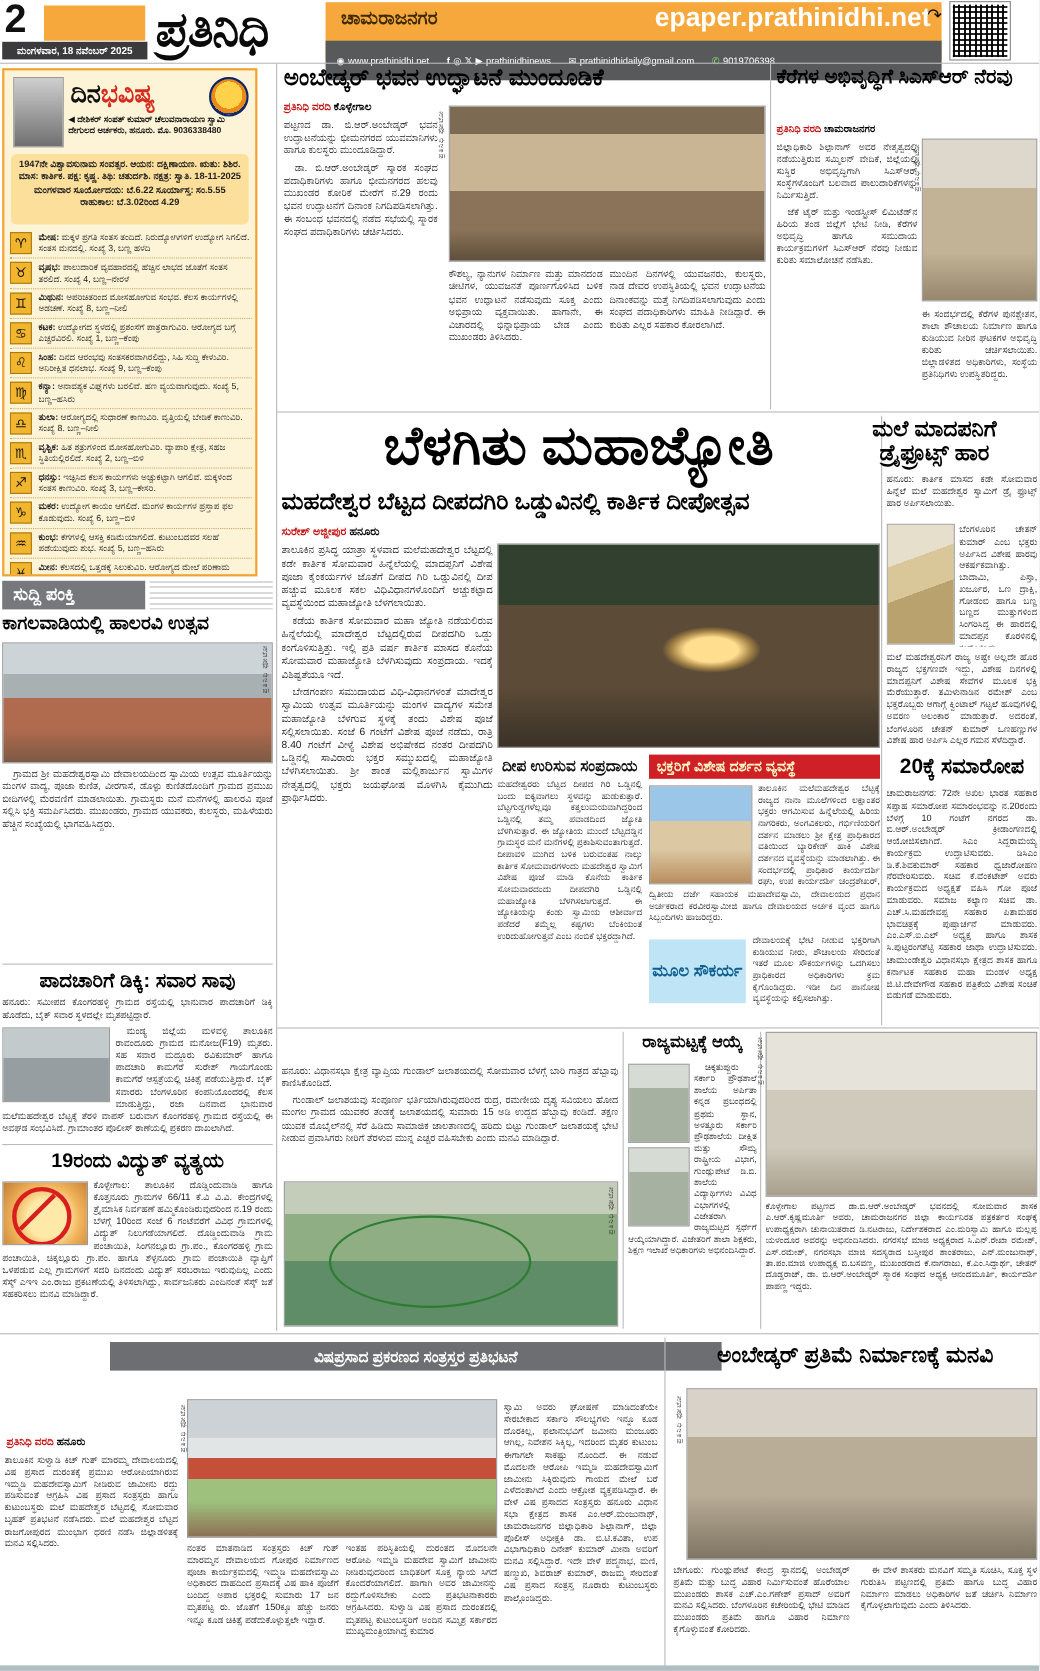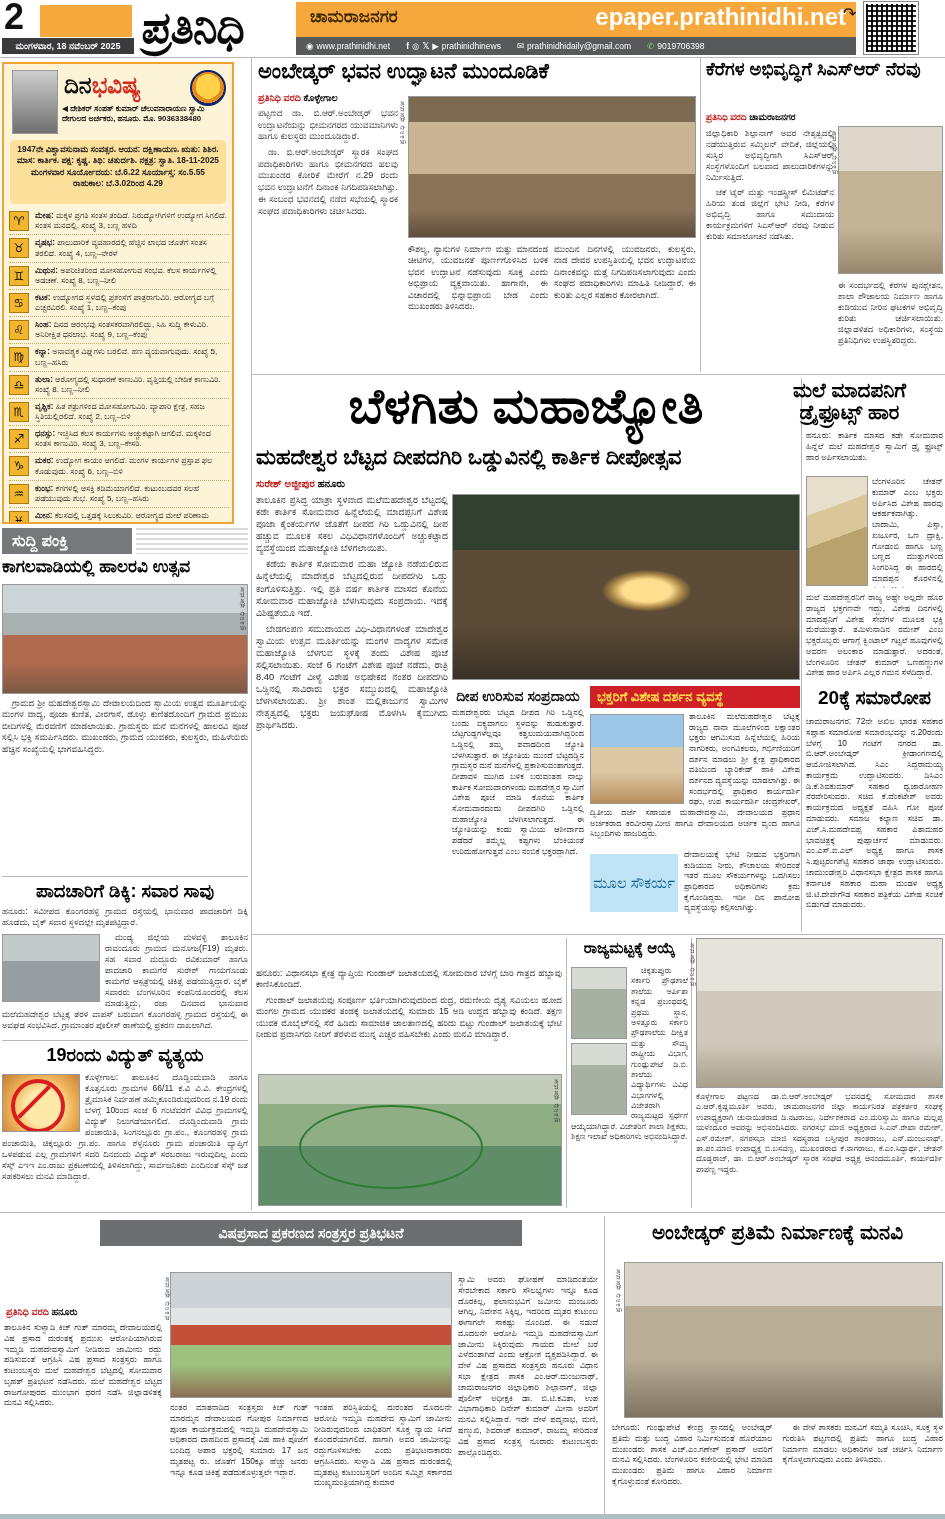--- a/index.html
+++ b/index.html
@@ -29,39 +29,39 @@
   .ph-temple{background:linear-gradient(180deg,#9cc6e8 0 36%,#dcc9a4 36% 64%,#b98d5e)}
   .vcred{writing-mode:vertical-rl;transform:rotate(180deg);font-size:6.5px;color:#333;letter-spacing:1px;white-space:nowrap}
   .rv{background:#b9b9b9;width:1px}
   .rh{background:#b9b9b9;height:1px}
   .no-circle{position:absolute;width:46px;height:46px;border:4px solid #d81e1e;border-radius:50%;left:8px;top:4px}
   .no-circle:after{content:"";position:absolute;left:-3px;top:17px;width:44px;height:4px;background:#d81e1e;transform:rotate(-45deg)}
   .annot-ellipse{position:absolute;border:2px solid #2e7d32;border-radius:50%}
   
   .orangebar{background:#f6a83c}
   .datebar{background:#3b3b3d;color:#fff;font-size:9px;font-weight:bold;text-align:center;line-height:16px}
-  .strip{background:#58595b;color:#fff;font-size:8.5px;display:flex;align-items:center;gap:16px;padding:0 10px}
+  .strip{background:#58595b;color:#fff;font-size:8.5px;display:flex;align-items:center;gap:16px;padding:18px 10px}
   .strip .ic{font-weight:bold;margin-right:3px}
   .qr{background:
       repeating-linear-gradient(0deg,rgba(0,0,0,.85) 0 2px,transparent 2px 5px),
       repeating-linear-gradient(90deg,#111 0 2px,#fff 2px 5px);
       border:2px solid #fff;outline:1px solid #888}
   
   .horo{background:#fdf3d7;border:2px solid #f0a233}
   .horo-title{font-size:23px;font-weight:bold}
   .horo-title .red{color:#d42b1e}
   .sun{border-radius:50%;background:radial-gradient(circle at 50% 45%,#ffd24a 0 52%,#e8891a 52% 70%,#16337f 70% 100%);border:2px solid #0d2666}
   .intro{background:#fbdf9b;border-radius:5px;font-size:8.4px;font-weight:bold;text-align:center;line-height:1.35;padding:4px 5px;color:#222}
   .sign-row{display:flex;gap:6px;padding:3px 0;border-top:1px dotted #caa96a;font-size:8px;line-height:1.25;color:#222}
   .sign-ic{flex:0 0 18px;height:18px;background:#f2b52e;border:1px solid #a97a10;color:#111;font-size:12px;line-height:18px;text-align:center}
   .sign-tx b{font-size:8.2px}
   .seclabel{background:#77787b;color:#fff;font-weight:bold;font-size:16px;line-height:26px;padding-left:10px}
   .stripes{background:repeating-linear-gradient(180deg,#d9d9d9 0 2px,#fff 2px 5px)}
-  .redhdr{background:#cf2027;color:#fde047;font-weight:bold;font-size:13px;line-height:22px;padding-left:7px}
-  .bluebox{background:#bfe4f6;color:#0d5e8f;font-weight:normal;font-size:15px;text-align:center;
+  .redhdr{background:#cf2027;color:#fef9c3;font-weight:bold;font-size:13px;line-height:22px;padding-left:7px}
+  .bluebox{background:#bfe4f6;color:#0d5e8f;font-weight:bold;font-size:15px;text-align:center;
            display:flex;align-items:center;justify-content:center;line-height:1.2}
   .straplinebar{background:#6d6e71;color:#fff;font-weight:bold;font-size:14px;text-align:center;line-height:26px}
   .boxtitle{font-weight:bold;font-size:14px;text-align:center;line-height:1.15;margin:2px 0 4px}
   .masthead{font-weight:bold;font-size:44px;line-height:56px;letter-spacing:-1px;transform:skewX(-4deg);color:#0a0a0a;white-space:nowrap}
 </style>
 </head>
 <body>
 
 <div class="page">
 
@@ -260,21 +260,21 @@
     <p>ಚಿಕ್ಕತುಪ್ಪುರು ಸರ್ಕಾರಿ ಪ್ರೌಢಶಾಲೆ ಶಾಲೆಯ ಅರ್ಪಿತಾ ಕನ್ನಡ ಪ್ರಬಂಧದಲ್ಲಿ ಪ್ರಥಮ ಸ್ಥಾನ, ಅಳತ್ತೂರು ಸರ್ಕಾರಿ ಪ್ರೌಢಶಾಲೆಯ ದೀಕ್ಷಿತ ಮತ್ತು ಸೌಮ್ಯ ರಾಷ್ಟ್ರೀಯ ವಿಭಾಗ, ಗುಂಡ್ಲುಪೇಟೆ ಡಿ.ಬಿ. ಶಾಲೆಯ ವಿದ್ಯಾರ್ಥಿಗಳು ವಿವಿಧ ವಿಭಾಗಗಳಲ್ಲಿ ವಿಜೇತರಾಗಿ ರಾಜ್ಯಮಟ್ಟದ ಸ್ಪರ್ಧೆಗೆ ಆಯ್ಕೆಯಾಗಿದ್ದಾರೆ. ವಿಜೇತರಿಗೆ ಶಾಲಾ ಶಿಕ್ಷಕರು, ಶಿಕ್ಷಣ ಇಲಾಖೆ ಅಧಿಕಾರಿಗಳು ಅಭಿನಂದಿಸಿದ್ದಾರೆ.</p>
   </div>
 
   <div class="abs rv" style="left:691px;top:938px;height:270px"></div>
   <div class="abs vcred" style="left:688px;top:942px">ಪ್ರತಿನಿಧಿ ಫೋಟೋ</div>
   <div class="abs ph ph-group" style="left:696px;top:938px;width:247px;height:150px"></div>
   <div class="abs body" style="left:696px;top:1092px;width:247px;height:116px;font-size:8px">ಕೊಳ್ಳೇಗಾಲ ಪಟ್ಟಣದ ಡಾ.ಬಿ.ಆರ್.ಅಂಬೇಡ್ಕರ್ ಭವನದಲ್ಲಿ ಸೋಮವಾರ ಶಾಸಕ ಎ.ಆರ್.ಕೃಷ್ಣಮೂರ್ತಿ ಅವರು, ಚಾಮರಾಜನಗರ ಜಿಲ್ಲಾ ಕಾರ್ಯನಿರತ ಪತ್ರಕರ್ತರ ಸಂಘಕ್ಕೆ ಉಪಾಧ್ಯಕ್ಷರಾಗಿ ಚುನಾಯಿತರಾದ ಡಿ.ನಟರಾಜು, ನಿರ್ದೇಶಕರಾದ ಎಂ.ಮರಿಸ್ವಾಮಿ ಹಾಗೂ ಮಲ್ಲಪ್ಪ ಯಳಂದೂರ ಅವರನ್ನು ಅಭಿನಂದಿಸಿದರು. ನಗರಸಭೆ ಮಾಜಿ ಅಧ್ಯಕ್ಷರಾದ ಸಿ.ಎನ್.ರೇಖಾ ರಮೇಶ್, ಎಸ್.ರಮೇಶ್, ನಗರಸಭಾ ಮಾಜಿ ಸದಸ್ಯರಾದ ಬಸ್ತೀಪುರ ಶಾಂತರಾಜು, ಎನ್.ಮಂಜುನಾಥ್, ತಾ.ಪಂ.ಮಾಜಿ ಉಪಾಧ್ಯಕ್ಷ ಬಿ.ಬಸವಣ್ಣ, ಮುಖಂಡರಾದ ಕೆ.ನಾಗರಾಜು, ಕೆ.ಎಂ.ಸಿದ್ಧಾರ್ಥ, ಚೇತನ್ ದೊಡ್ಡರಾಜ್, ಡಾ. ಬಿ.ಆರ್.ಅಂಬೇಡ್ಕರ್ ಸ್ಮಾರಕ ಸಂಘದ ಅಧ್ಯಕ್ಷ ಆನಂದಮೂರ್ತಿ, ಕಾರ್ಯದರ್ಶಿ ಪಾಪಣ್ಣ ಇದ್ದರು.</div>
 
   <div class="abs rh" style="left:0;top:1212px;width:945px"></div>
 
-  <div class="abs straplinebar" style="left:100px;top:1220px;width:422px;height:26px">ವಿಷಪ್ರಸಾದ ಪ್ರಕರಣದ ಸಂತ್ರಸ್ತರ ಪ್ರತಿಭಟನೆ</div>
+  <div class="abs straplinebar" style="left:100px;top:1220px;width:556px;height:26px">ವಿಷಪ್ರಸಾದ ಪ್ರಕರಣದ ಸಂತ್ರಸ್ತರ ಪ್ರತಿಭಟನೆ</div>
   <div class="abs byline" style="left:6px;top:1306px"><span class="red">ಪ್ರತಿನಿಧಿ ವರದಿ</span> <span>ಹನೂರು</span></div>
   <div class="abs body" style="left:4px;top:1322px;width:158px;height:192px;font-size:8.3px">
       <p class="noind">ತಾಲೂಕಿನ ಸುಳ್ವಾಡಿ ಕಿಚ್ ಗುತ್ ಮಾರಮ್ಮ ದೇವಾಲಯದಲ್ಲಿ ವಿಷ ಪ್ರಸಾದ ದುರಂತಕ್ಕೆ ಪ್ರಮುಖ ಆರೋಪಿಯಾಗಿರುವ ಇಮ್ಮಡಿ ಮಹದೇವಸ್ವಾಮಿಗೆ ನೀಡಿರುವ ಜಾಮೀನು ರದ್ದು ಪಡಿಸುವಂತೆ ಆಗ್ರಹಿಸಿ ವಿಷ ಪ್ರಸಾದ ಸಂತ್ರಸ್ತರು ಹಾಗೂ ಕುಟುಂಬಸ್ಥರು ಮಲೆ ಮಹದೇಶ್ವರ ಬೆಟ್ಟದಲ್ಲಿ ಸೋಮವಾರ ಬೃಹತ್ ಪ್ರತಿಭಟನೆ ನಡೆಸಿದರು. ಮಲೆ ಮಹದೇಶ್ವರ ಬೆಟ್ಟದ ರಾಜಗೋಪುರದ ಮುಂಭಾಗ ಧರಣಿ ನಡೆಸಿ ಜಿಲ್ಲಾಡಳಿತಕ್ಕೆ ಮನವಿ ಸಲ್ಲಿಸಿದರು.</p>
     </div>
   <div class="abs vcred" style="left:163px;top:1276px">ಪ್ರತಿನಿಧಿ ಫೋಟೋ</div>
   <div class="abs ph ph-protest" style="left:170px;top:1272px;width:282px;height:126px"></div>
   <div class="abs body" style="left:170px;top:1402px;width:138px;height:112px;font-size:8.3px">
       <p class="noind">ನಂತರ ಮಾತನಾಡಿದ ಸಂತ್ರಸ್ತರು ಕಿಚ್ ಗುತ್ ಮಾರಮ್ಮನ ದೇವಾಲಯದ ಗೋಪುರ ನಿರ್ಮಾಣದ ಪೂಜಾ ಕಾರ್ಯಕ್ರಮದಲ್ಲಿ ಇಮ್ಮಡಿ ಮಹದೇವಸ್ವಾಮಿ ಅಧಿಕಾರದ ದಾಹದಿಂದ ಪ್ರಸಾದಕ್ಕೆ ವಿಷ ಹಾಕಿ ಪೂಜೆಗೆ ಬಂದಿದ್ದ ಅಪಾರ ಭಕ್ತರಲ್ಲಿ ಸುಮಾರು 17 ಜನ ಮೃತಪಟ್ಟ ರು. ಜೊತೆಗೆ 150ಕ್ಕೂ ಹೆಚ್ಚು ಜನರು ಇನ್ನೂ ಕೂಡ ಚಿಕಿತ್ಸೆ ಪಡೆದುಕೊಳ್ಳುತ್ತಲೇ ಇದ್ದಾರೆ.</p>
     </div>
   <div class="abs body" style="left:314px;top:1402px;width:138px;height:112px;font-size:8.3px">

